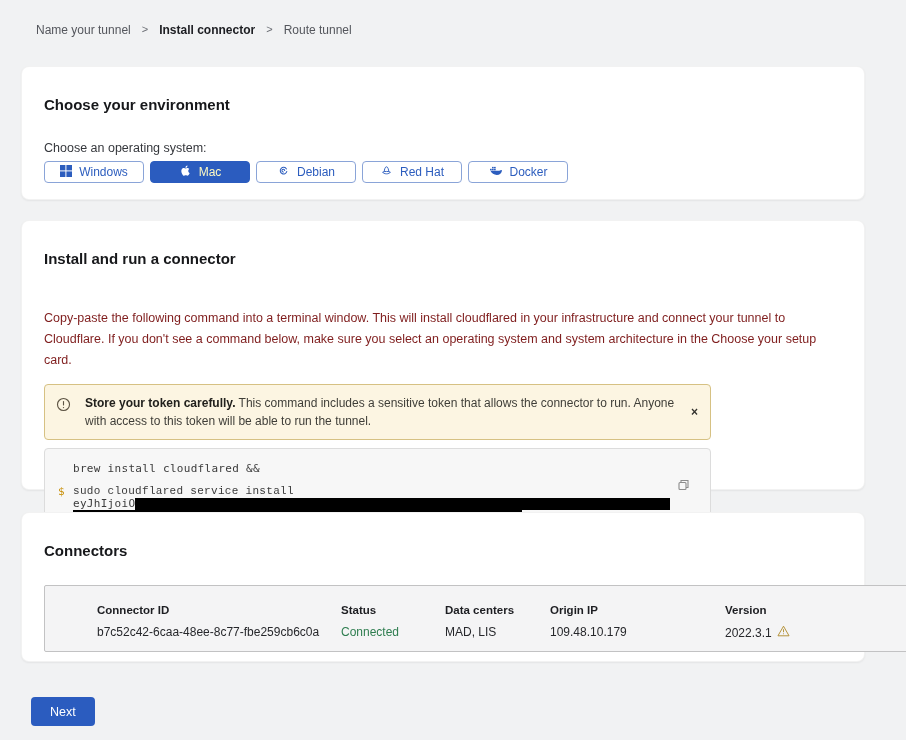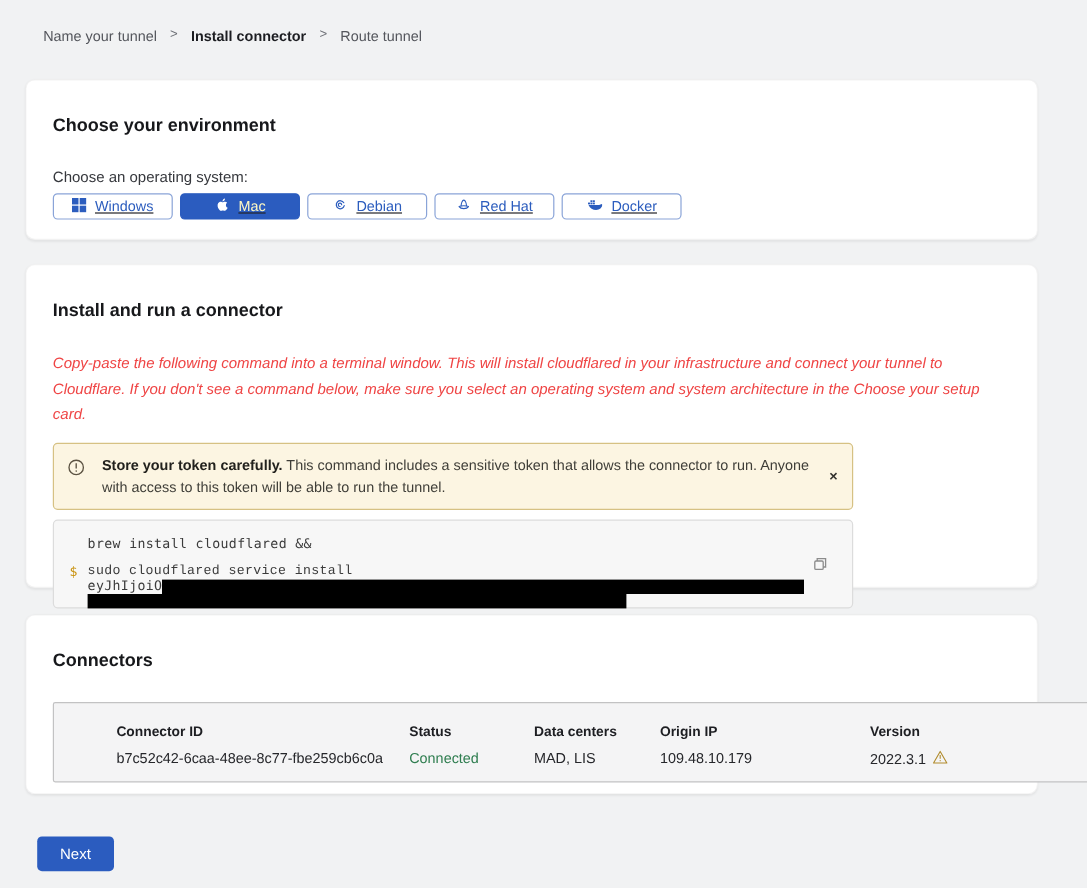--- a/index.html
+++ b/index.html
@@ -28,35 +28,35 @@
     background: #ffffff; border-radius: 8px;
     border: 1px solid rgba(0,0,0,0.05);
     box-shadow: 0 1px 2px rgba(0,0,0,0.06);
     padding: 30px 22px 0 22px;
   }
   .card-title { font-size: 15px; font-weight: bold; color: #17181b; line-height: 15px; }
 
   
   #env-card { top: 66px; height: 134px; }
   .os-label { margin-top: 29px; font-size: 12.5px; color: #36383d; }
-  .os-row { display: flex; gap: 6px; margin-top: 6px; text-decoration: underline; }
+  .os-row { display: flex; gap: 6px; margin-top: 6px; }
   .os-btn {
     width: 100px; height: 22px;
     display: flex; align-items: center; justify-content: center; gap: 7px;
     background: #ffffff; border: 1px solid #8aa4d8; border-radius: 4px;
     color: #2c5dbe; font-size: 12px; cursor: pointer;
   }
   .os-btn.selected { background: #2b5cbf; border-color: #2b5cbf; color: #fef9c3; }
   .os-btn svg { flex: 0 0 auto; }
 
   
   #install-card { top: 220px; height: 270px; }
   .install-desc {
-    margin-top: 27px; width: 798px;
-    font-size: 12.5px; line-height: 21px; color: #ef4444; font-style: italic;
+    margin-top: 42px; width: 798px;
+    font-size: 12.5px; line-height: 21px; color: #7f1d1d;
   }
   .warn-banner {
     position: relative; margin-top: 13px; width: 667px;
     background: #fcf5e2; border: 1px solid #d6c183; border-radius: 4px;
     padding: 9px 34px 9px 40px;
     font-size: 12px; line-height: 18px; color: #3f3e38;
   }
   .warn-banner .warn-title { font-weight: bold; color: #22211d; }
   .warn-icon { position: absolute; left: 11px; top: 12px; }
   .warn-close {

